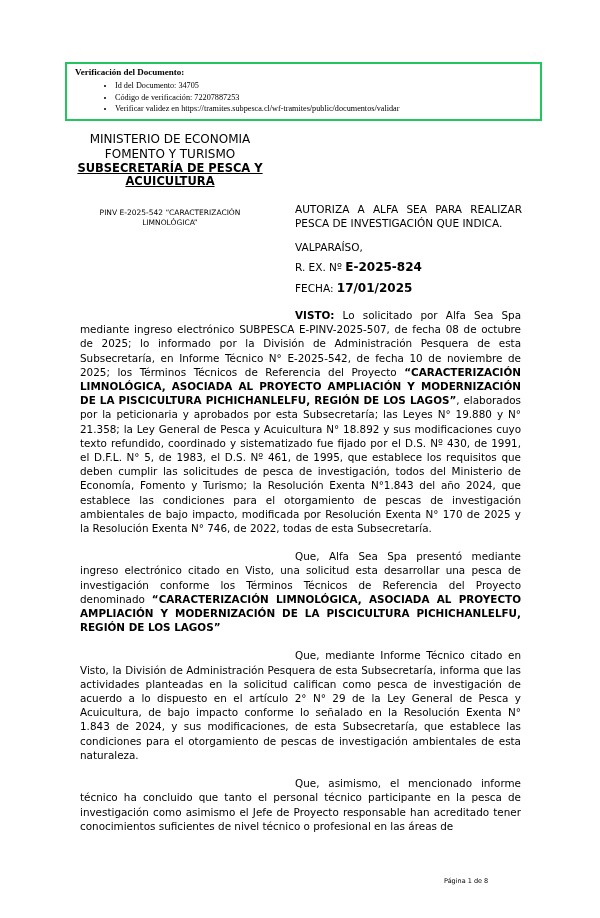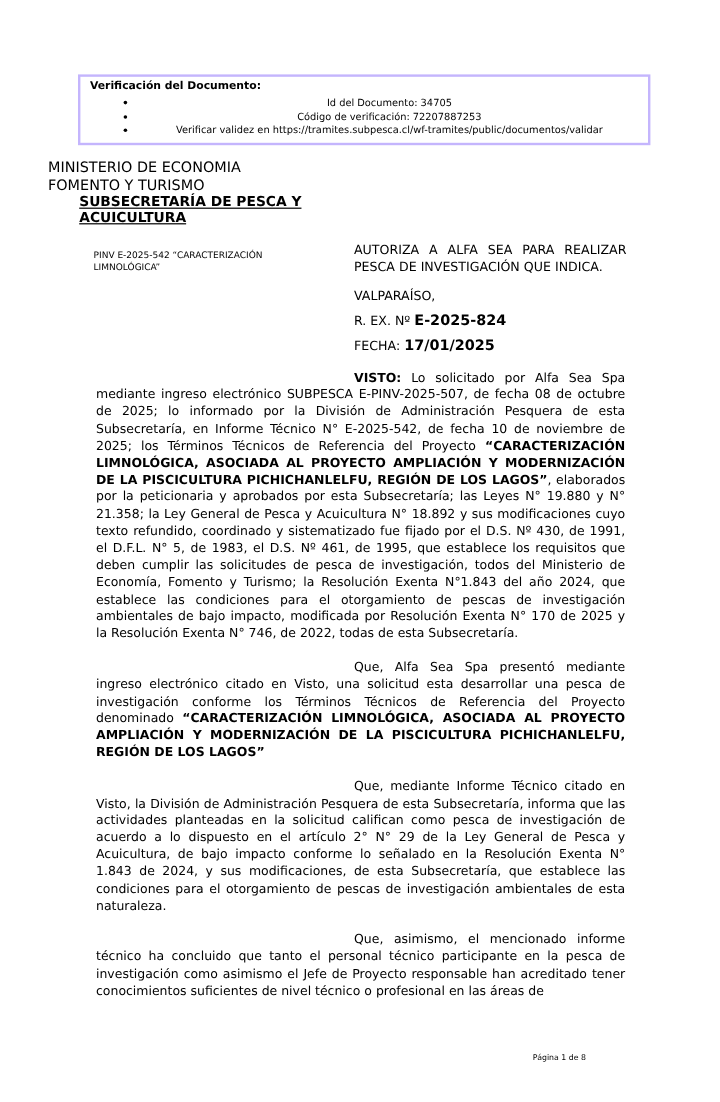--- a/index.html
+++ b/index.html
@@ -6,28 +6,28 @@
   body {
     width:600px; height:918px; background:#ffffff; position:relative;
     font-family:"DejaVu Sans", sans-serif; color:#000;
     -webkit-font-smoothing:antialiased;
   }
   .page { position:absolute; inset:0; background:#fff; overflow:hidden; }
 
   
   .verify-box {
     position:absolute; left:65px; top:62px; width:477px; height:59px;
-    border:2px solid #c4b5fd; box-sizing:border-box; padding:3px 6px 2px 8px;
+    border:2px solid #22c55e; box-sizing:border-box; padding:3px 6px 2px 8px;font-family:Liberation Serif, serif;
   }
   .verify-title { font-size:9px; font-weight:bold; line-height:11px; }
   .verify-list { margin:2px 0 0 0; padding-left:40px; }
-  .verify-list li { font-size:8.2px; line-height:11.5px; margin:0;text-align:center; }
+  .verify-list li { font-size:8.2px; line-height:11.5px; margin:0; }
 
   
-  .letterhead { position:absolute; left:40px; top:132px; width:260px; }
+  .letterhead { position:absolute; left:40px; top:132px; width:260px; text-align:center; }
   .lh-line { font-size:12px; line-height:14.5px; }
   .lh-sub  { font-size:11.5px; font-weight:bold; text-decoration:underline; line-height:13px; margin-top:1px; padding:0 26px; }
   .lh-ref  { font-size:7.5px; line-height:9.5px; margin-top:20px; padding:0 38px; }
 
   
   .res-head { position:absolute; left:295px; top:203px; width:227px; }
   .subject  { font-size:10.5px; line-height:13.8px; text-align:justify; margin:0; }
   .city     { font-size:10.5px; margin-top:10px; }
   .res-line { font-size:10.5px; margin-top:7px; }
   .b        { font-weight:bold; }

